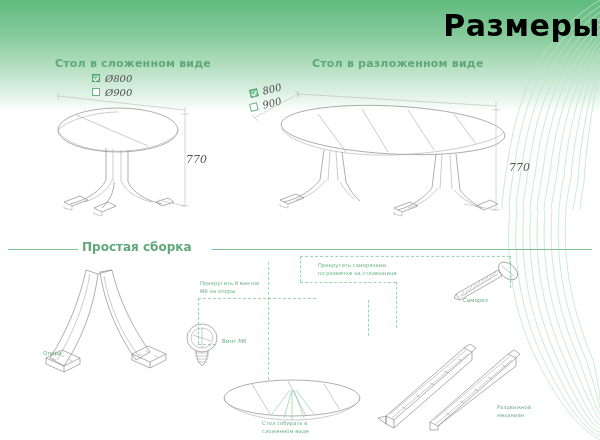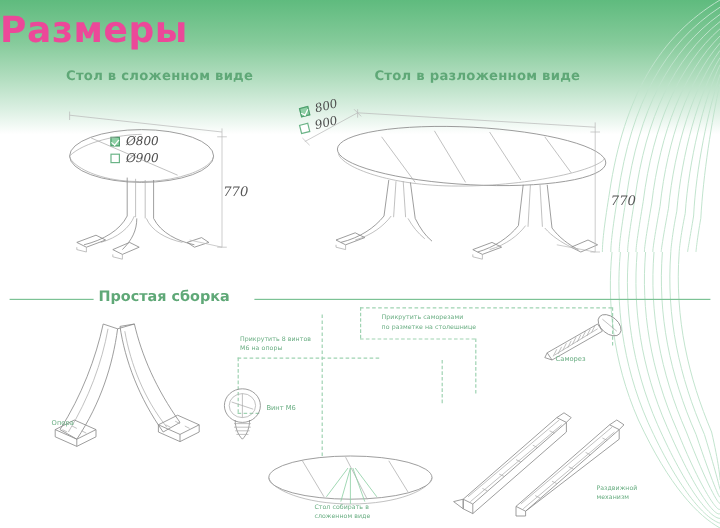--- a/index.html
+++ b/index.html
@@ -13,23 +13,23 @@
   }
   .page { position:relative; width:600px; height:440px; overflow:hidden; background:#fff; }
 
   
   .header-band {
     position:absolute; left:0; top:0; width:600px; height:112px;
     background:linear-gradient(180deg,#5fbb7e 0%, #86cb9b 32%, #b5dfc2 60%, #dcf0e3 82%, #ffffff 100%);
   }
   .page-title {
     position:absolute; left:0; top:8px; width:600px;
-    text-align:left;
-    font-family:"DejaVu Sans", sans-serif;
-    font-size:30px; font-weight:bold; color:#ec4899;
+    text-align:right;
+    font-family:"DejaVu Sans", sans-serif;
+    font-size:30px; font-weight:bold; color:#000000;
     letter-spacing:0.5px;
   }
 
   
   .swirl-top { position:absolute; right:0; top:0; width:170px; height:210px; pointer-events:none; }
   .swirl-bottom { position:absolute; right:0; bottom:0; width:130px; height:230px; pointer-events:none; }
 
   
   .sec-title {
     position:absolute;
@@ -50,21 +50,21 @@
   .chk.on { background:#8fd0a6; border-color:#4e9e6d; }
   .chk.on:after {
     content:""; position:absolute; left:1px; top:0px;
     width:3px; height:5px; border:solid #ffffff;
     border-width:0 1.4px 1.4px 0; transform:rotate(40deg);
   }
   .opt-val {
     font-family:"DejaVu Serif", serif;
     font-style:italic; font-size:10px; color:#4d4d4d; white-space:nowrap;
   }
-  #opts-left  { left:92px;  top:72px;margin-top:40px; }
+  #opts-left  { left:92px;  top:72px; }
   #opts-right { left:385px; top:72px; }
   #opts-depth { left:250px; top:88px; }
   #opts-depth .opt-row { transform:rotate(-14deg); transform-origin:left center; }
 
   
   .dim {
     position:absolute;
     font-family:"DejaVu Serif", serif;
     font-style:italic; font-size:11px; color:#555555;
   }

